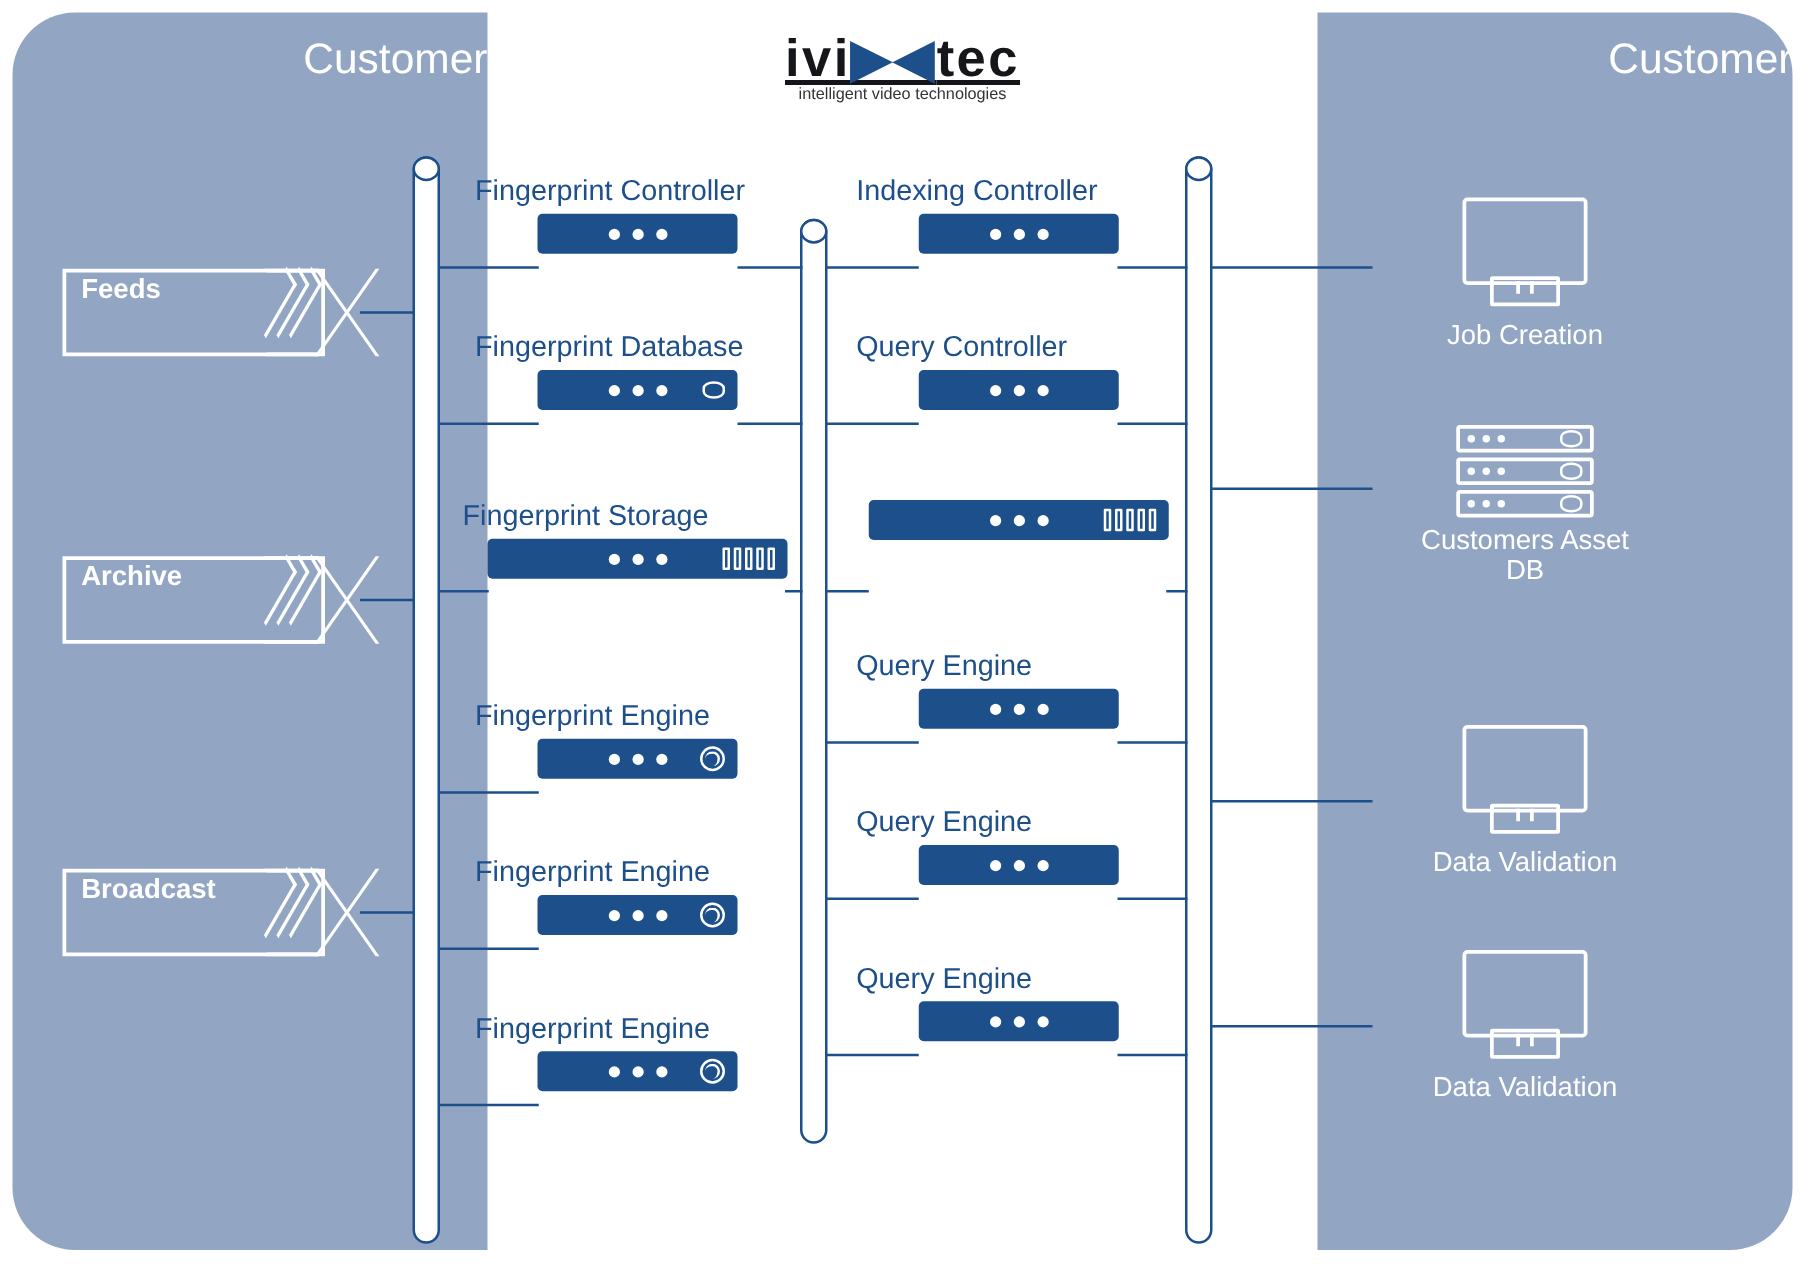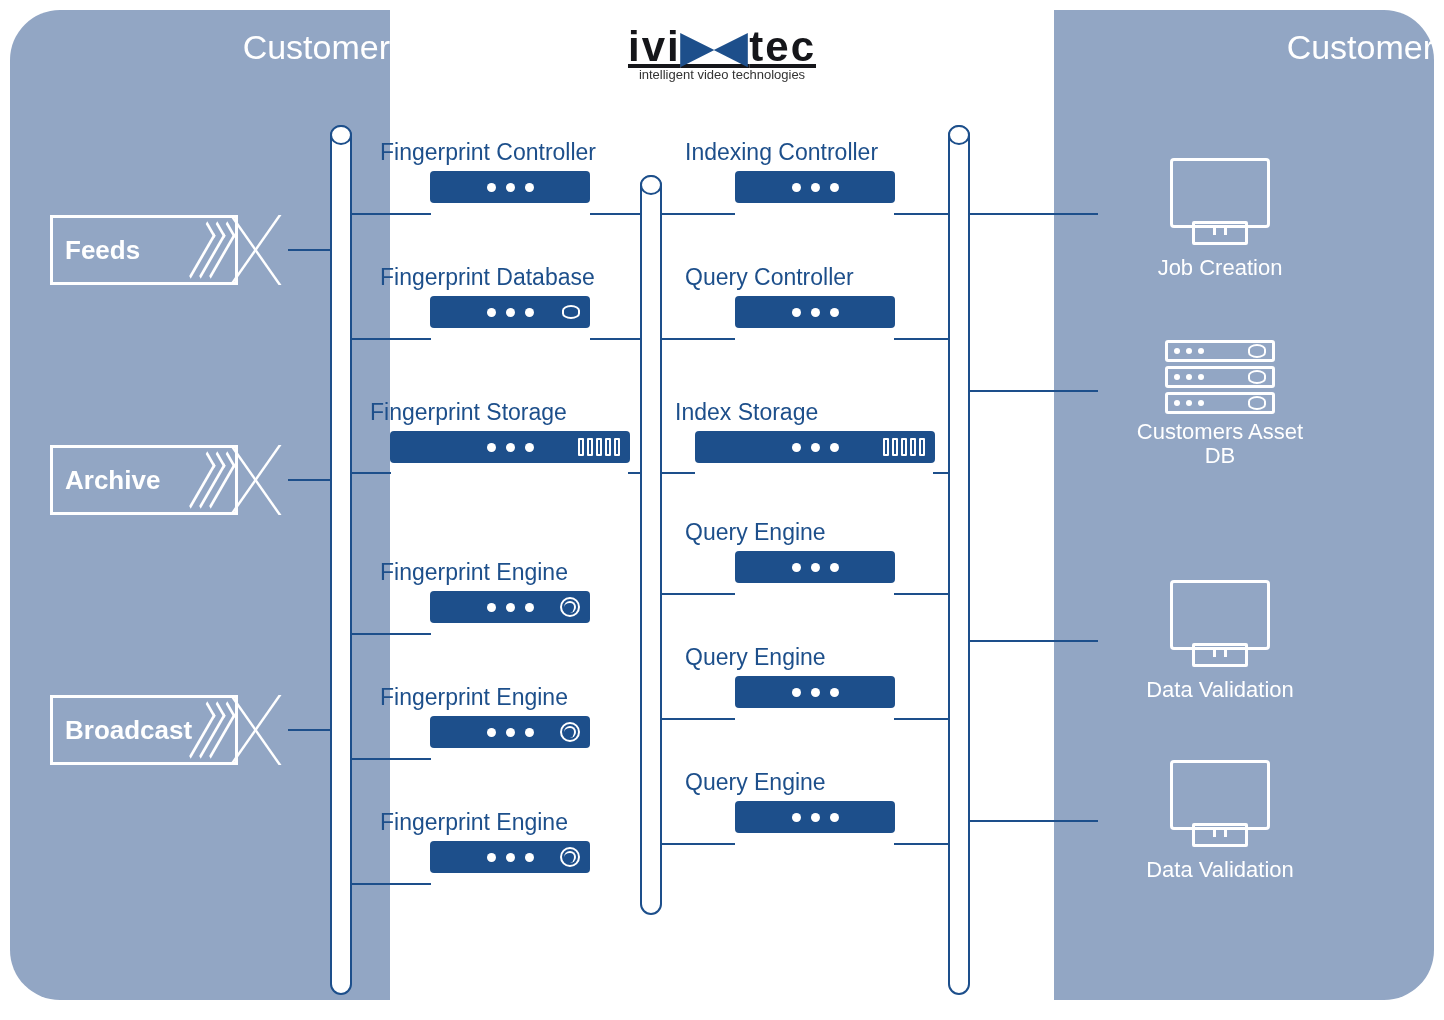--- a/index.html
+++ b/index.html
@@ -69,28 +69,27 @@
     background: #fff;
   }
   .pipe-left  { left: 330px; }
   .pipe-mid   { left: 640px; top: 175px; height: 740px; }
   .pipe-right { left: 948px; }
 
   
   .tag {
     position: absolute;
     left: 50px;
-    width: 188px;
+    width: 210px;
     height: 70px;
     border: 3px solid #fff;
     color: #fff;
     display: flex;
-    align-items: center;
     padding-left: 12px;
-    font-size: 26px;
+    font-size: 22px;
     font-weight: 600;
   }
   .tag::after {
     content: "";
     position: absolute;
     right: -22px; top: -3px; bottom: -3px;
     width: 40px;
     border-top: 3px solid #fff;
     border-right: 3px solid #fff;
     transform: skewX(35deg);
@@ -330,21 +329,20 @@
   <div class="unit-label">Query Controller</div>
   <div class="unit sm">
       <span class="dots">
         <i></i>
         <i></i>
         <i></i>
       </span>
     </div>
 </div>
 <div class="unit-wrap" style="left:675px;top:400px;width:280px">
-  <div class="unit-label">Index Storage</div>
   <div class="unit" style="width:240px;margin:0 auto">
       <span class="dots">
         <i></i>
         <i></i>
         <i></i>
       </span>
       <span class="extra">
         <span class="slot"></span>
         <span class="slot"></span>
         <span class="slot"></span>

